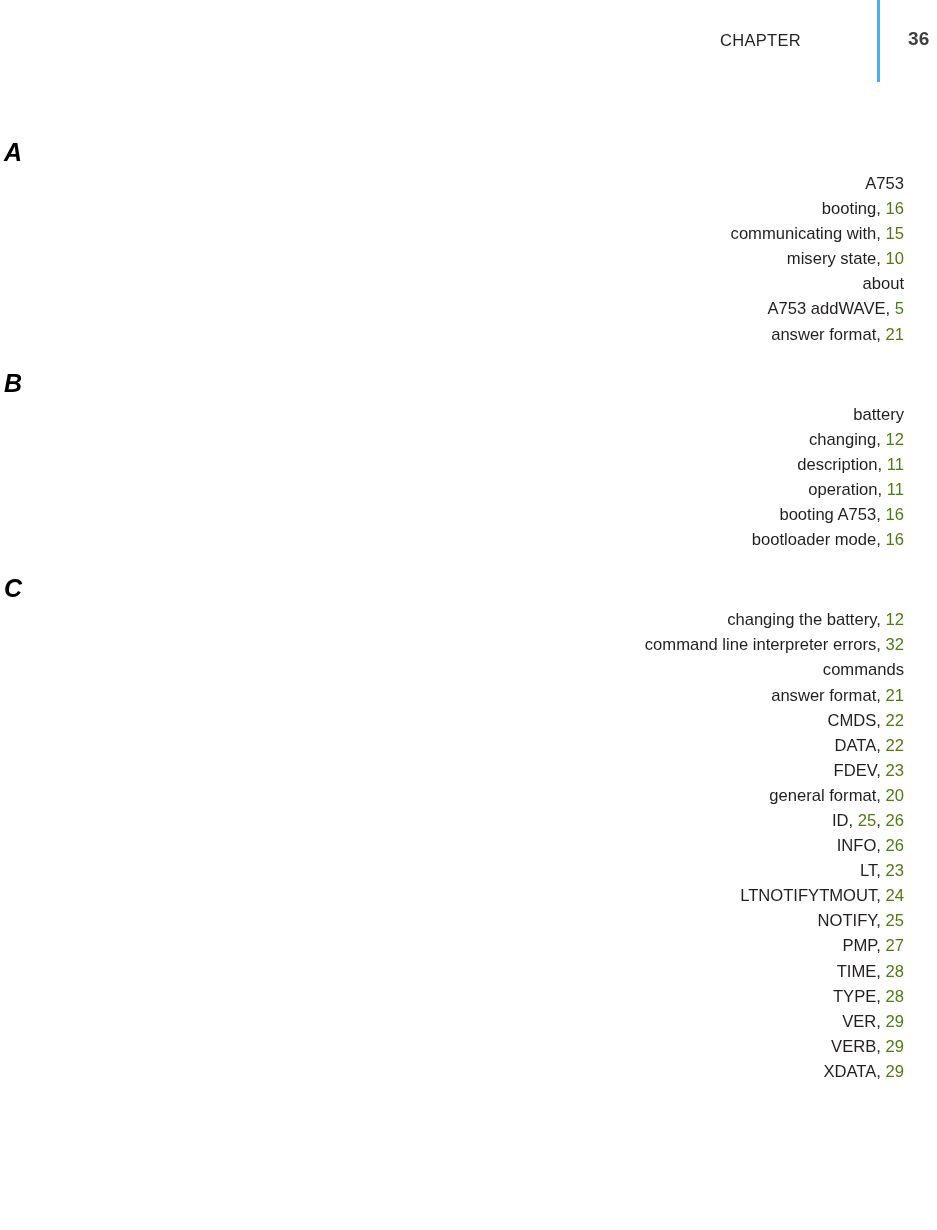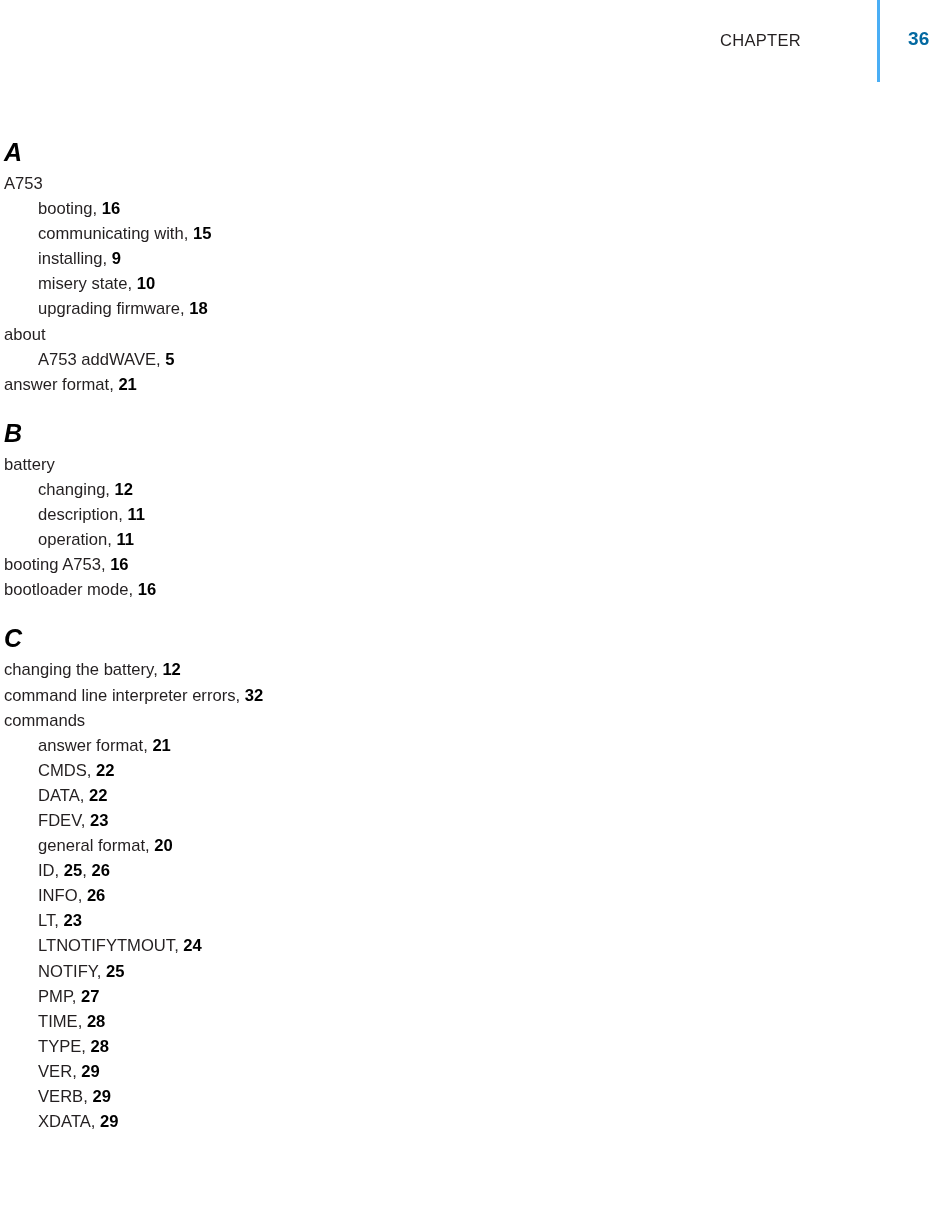--- a/index.html
+++ b/index.html
@@ -41,21 +41,21 @@
     width: 3px;
     height: 82px;
     background: #4aaef5;
   }
   #chapter-number {
     position: absolute;
     left: 908px;
     top: 28px;
     font-size: 19px;
     font-weight: bold;
-    color: #0369a1;
+    color: #404040;
     letter-spacing: 0.2px;
     white-space: nowrap;
   }
 
   
   #index-body {
     position: absolute;
     left: 4px;
     top: 137px;
     width: 900px;
@@ -75,53 +75,51 @@
   }
   .index-section + .index-section .section-letter {
     margin-top: 21px;
   }
 
   .entry-line {
     font-size: 16.6px;
     line-height: 25.1px;
     white-space: nowrap;
     color: #231f20;
+    text-align: right;
   }
   .entry-line.level-1 {
     padding-left: 0px;
   }
   .entry-line.level-2 {
     padding-left: 34px;
   }
   .page-ref {
-    color: #000000;
-    font-weight: bold;
+    color: #4d7c0f;
   }
   .sep {
     color: #231f20;
   }
 </style>
 </head>
 <body>
 
 <div id="page-header">
   <div id="chapter-label">CHAPTER</div>
   <div id="header-rule"></div>
   <div id="chapter-number">36</div>
 </div>
 
 <div id="index-body">
     <div class="index-section">
       <div class="section-letter">A</div>
       <div class="entry-line level-1"><span>A753</span></div>
       <div class="entry-line level-2"><span>booting</span><span class="sep">, </span><span class="page-ref">16</span></div>
       <div class="entry-line level-2"><span>communicating with</span><span class="sep">, </span><span class="page-ref">15</span></div>
-      <div class="entry-line level-2"><span>installing</span><span class="sep">, </span><span class="page-ref">9</span></div>
       <div class="entry-line level-2"><span>misery state</span><span class="sep">, </span><span class="page-ref">10</span></div>
-      <div class="entry-line level-2"><span>upgrading firmware</span><span class="sep">, </span><span class="page-ref">18</span></div>
       <div class="entry-line level-1"><span>about</span></div>
       <div class="entry-line level-2"><span>A753 addWAVE</span><span class="sep">, </span><span class="page-ref">5</span></div>
       <div class="entry-line level-1"><span>answer format</span><span class="sep">, </span><span class="page-ref">21</span></div>
     </div>
     <div class="index-section">
       <div class="section-letter">B</div>
       <div class="entry-line level-1"><span>battery</span></div>
       <div class="entry-line level-2"><span>changing</span><span class="sep">, </span><span class="page-ref">12</span></div>
       <div class="entry-line level-2"><span>description</span><span class="sep">, </span><span class="page-ref">11</span></div>
       <div class="entry-line level-2"><span>operation</span><span class="sep">, </span><span class="page-ref">11</span></div>

